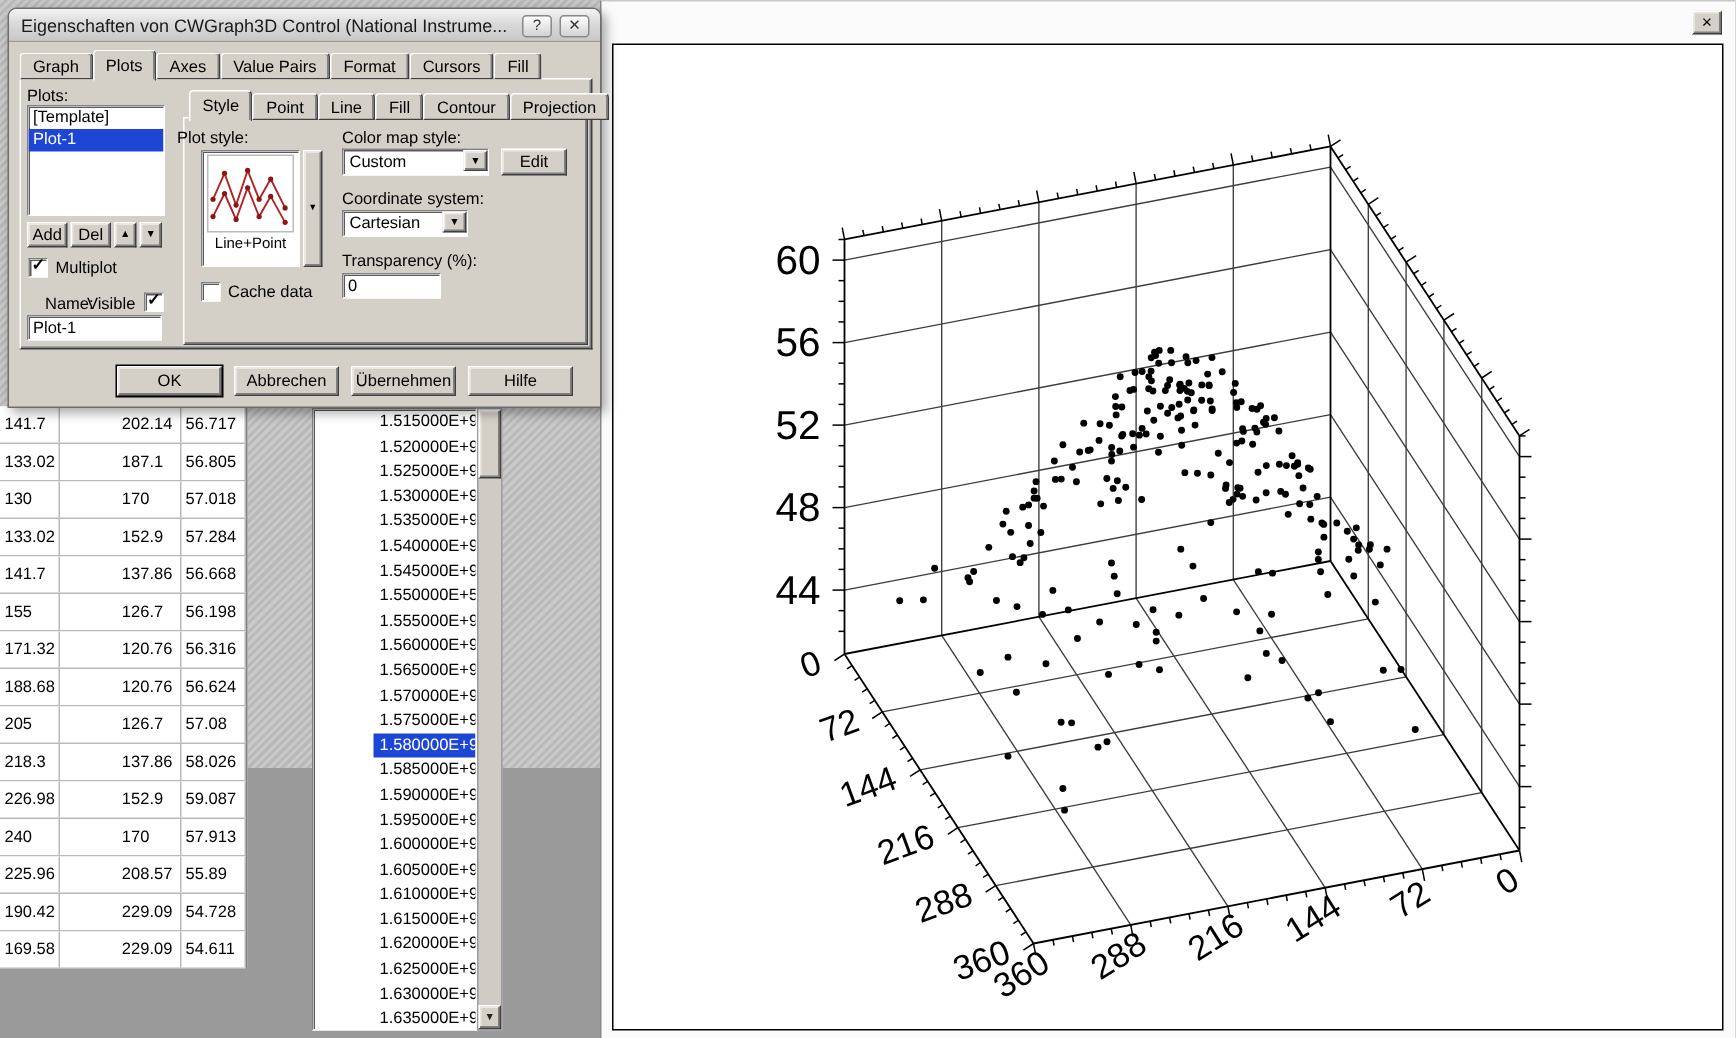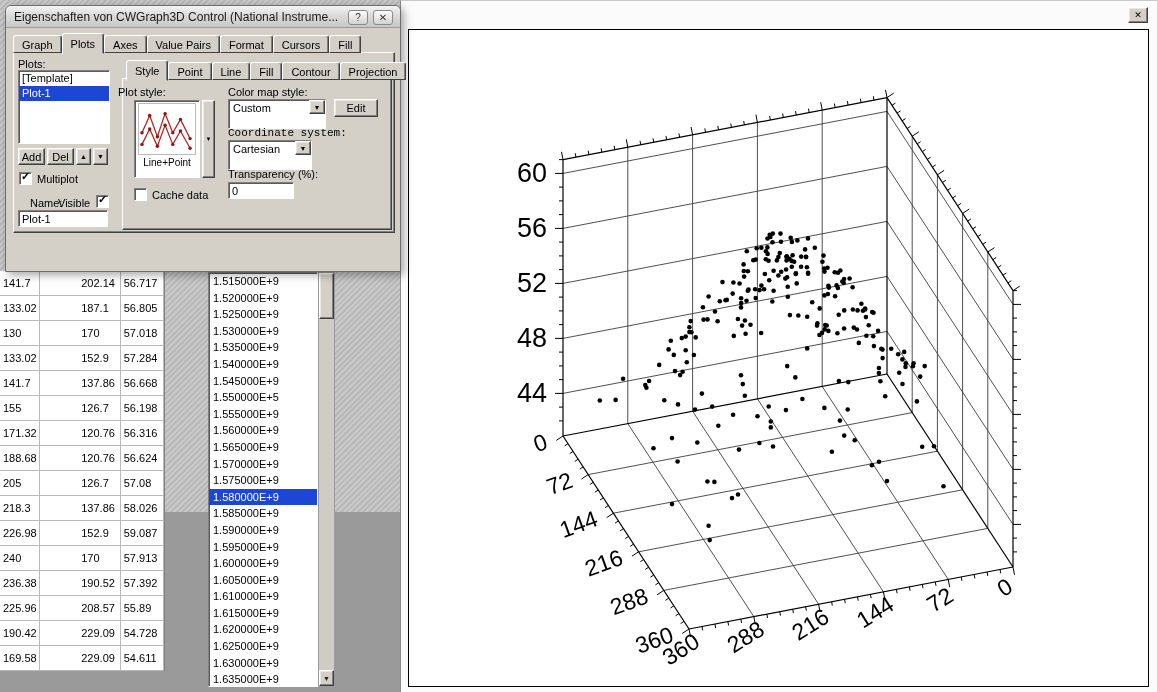--- a/index.html
+++ b/index.html
@@ -15,21 +15,21 @@
   
   .left-window{position:absolute;left:0;top:0;width:400px;height:512px;
      background:repeating-linear-gradient(135deg,#c9c9c9 0 2px,#b9b9b9 2px 4px);}
   .data-table{position:absolute;left:0;top:271px;width:165px;background:#fff;border-right:1px solid #808080;}
   .trow{display:flex;height:25px;background:#fff;border-bottom:1px solid #b9b9b9;}
   .tcell{border-right:1px solid #b9b9b9;padding:6px 0 0 3px;font-size:11px;overflow:hidden;white-space:nowrap;}
   .tcell:nth-child(1){width:52px;}
   .tcell:nth-child(2){width:55px;margin-left:38px;}
   .tcell:nth-child(3){width:56px;}
   .value-list{position:absolute;left:208px;top:272px;width:110px;height:415px;background:#fff;
-     border:1px solid;border-color:#808080 #fff #fff #808080;box-shadow:inset 1px 1px 0 #5a5a5a;overflow:hidden;}
+     border:1px solid;border-color:#808080 #fff #fff #808080;box-shadow:inset 1px 1px 0 #5a5a5a;overflow:hidden;padding-left:40px;}
   .litem{height:16.6px;line-height:16.6px;padding-left:4px;font-size:11px;white-space:nowrap;}
   .litem.sel{background:var(--sel);color:#fff;}
   .scrollbar{position:absolute;left:318px;top:272px;width:17px;height:415px;background:#cfccc5;border:1px solid #9a9a9a;}
   .sb-thumb{position:absolute;left:0px;top:0px;width:15px;height:46px;}
   .sb-btn{position:absolute;left:0px;bottom:0px;width:15px;height:16px;font-size:7px;line-height:15px;color:#222;}
 
   
   .graph-window{position:absolute;left:400px;top:0;width:757px;height:692px;background:#fbfbfb;border-left:1px solid #8a8a8a;border-top:1px solid #c9c9c9;}
   .gw-close{position:absolute;right:9px;top:6px;width:20px;height:16px;font-size:9px;line-height:14px;}
   .plot-panel{position:absolute;left:7px;top:28px;width:741px;height:658px;background:#fff;border:1px solid #000;}
@@ -68,21 +68,21 @@
   .arrow-btn{position:absolute;width:15px;height:17px;font-size:7px;line-height:15px;}
 
   .checkbox{position:absolute;width:13px;height:13px;background:#fff;border:1px solid;
      border-color:#808080 #fff #fff #808080;box-shadow:inset 1px 1px 0 #5a5a5a;}
   .checkbox .chk{display:none;}
   .checkbox.checked .chk{display:block;position:absolute;left:1px;top:-3px;font-size:11px;font-weight:bold;}
 
   .txt{position:absolute;height:17px;background:#fff;border:1px solid;border-color:#808080 #fff #fff #808080;
      box-shadow:inset 1px 1px 0 #5a5a5a;padding:1px 3px;font:11px "Liberation Sans",sans-serif;}
 
-  .combo{position:absolute;height:30px;background:#fff;border:1px solid;border-color:#808080 #fff #fff #808080;
+  .combo{position:absolute;height:18px;background:#fff;border:1px solid;border-color:#808080 #fff #fff #808080;
      box-shadow:inset 1px 1px 0 #5a5a5a;}
   .combo-val{position:absolute;left:4px;top:2px;white-space:nowrap;}
   .combo-btn{position:absolute;right:0px;top:0px;width:16px;height:14px;font-size:7px;line-height:13px;}
 
   .style-box{position:absolute;left:128px;top:94px;width:66px;height:78px;background:#fff;
      border:1px solid;border-color:#808080 #fff #fff #808080;box-shadow:inset 1px 1px 0 #5a5a5a;}
   .style-box svg{display:block;margin:2px auto 0;border:1px solid #bbb;background:#fff;}
   .style-caption{text-align:center;font-size:10px;margin-top:2px;}
   .style-more{position:absolute;left:196px;top:94px;width:13px;height:78px;font-size:6px;line-height:74px;}
 
@@ -149,25 +149,20 @@
         </div>
         <div class="trow">
           <div class="tcell">226.98</div>
           <div class="tcell">152.9</div>
           <div class="tcell">59.087</div>
         </div>
         <div class="trow">
           <div class="tcell">240</div>
           <div class="tcell">170</div>
           <div class="tcell">57.913</div>
-        </div>
-        <div class="trow">
-          <div class="tcell">236.38</div>
-          <div class="tcell">190.52</div>
-          <div class="tcell">57.392</div>
         </div>
         <div class="trow">
           <div class="tcell">225.96</div>
           <div class="tcell">208.57</div>
           <div class="tcell">55.89</div>
         </div>
         <div class="trow">
           <div class="tcell">190.42</div>
           <div class="tcell">229.09</div>
           <div class="tcell">54.728</div>
@@ -737,27 +732,33 @@
     </div>
     <button class="win-btn style-more" style="z-index:4;"><span>▼</span></button>
 
     <div class="lbl" style="left:222px;top:80px;z-index:4;">Color map style:</div>
     <div class="combo" style="left:222px;top:93px;width:98px;z-index:4;">
       <span class="combo-val">Custom</span>
       <span class="combo-btn win-btn"><span>▼</span></span>
     </div>
     <button class="win-btn sm-btn" style="left:328px;top:93px;width:44px;height:18px;z-index:4;">Edit</button>
 
-    <div class="lbl" style="left:222px;top:121px;z-index:4;font-family:Liberation Mono, monospace;">Coordinate system:</div>
+    <div class="lbl" style="left:222px;top:121px;z-index:4;">Coordinate system:</div>
     <div class="combo" style="left:222px;top:134px;width:84px;z-index:4;">
       <span class="combo-val">Cartesian</span>
       <span class="combo-btn win-btn"><span>▼</span></span>
     </div>
 
     <div class="lbl" style="left:222px;top:162px;z-index:4;">Transparency (%):</div>
     <input class="txt" style="left: 222px; top: 176px; width: 66px; z-index: 4;" value="0">
 
     <span class="checkbox" style="left:128px;top:182px;z-index:4;"></span>
     <div class="lbl" style="left:146px;top:183px;z-index:4;">Cache data</div>
 
+    <div class="dlg-buttons" id="dlgButtons">
+        <button class="win-btn dlg-btn default">OK</button>
+        <button class="win-btn dlg-btn">Abbrechen</button>
+        <button class="win-btn dlg-btn">Übernehmen</button>
+        <button class="win-btn dlg-btn">Hilfe</button>
+      </div>
   </div>
 
 </div>
 
 </body></html>

